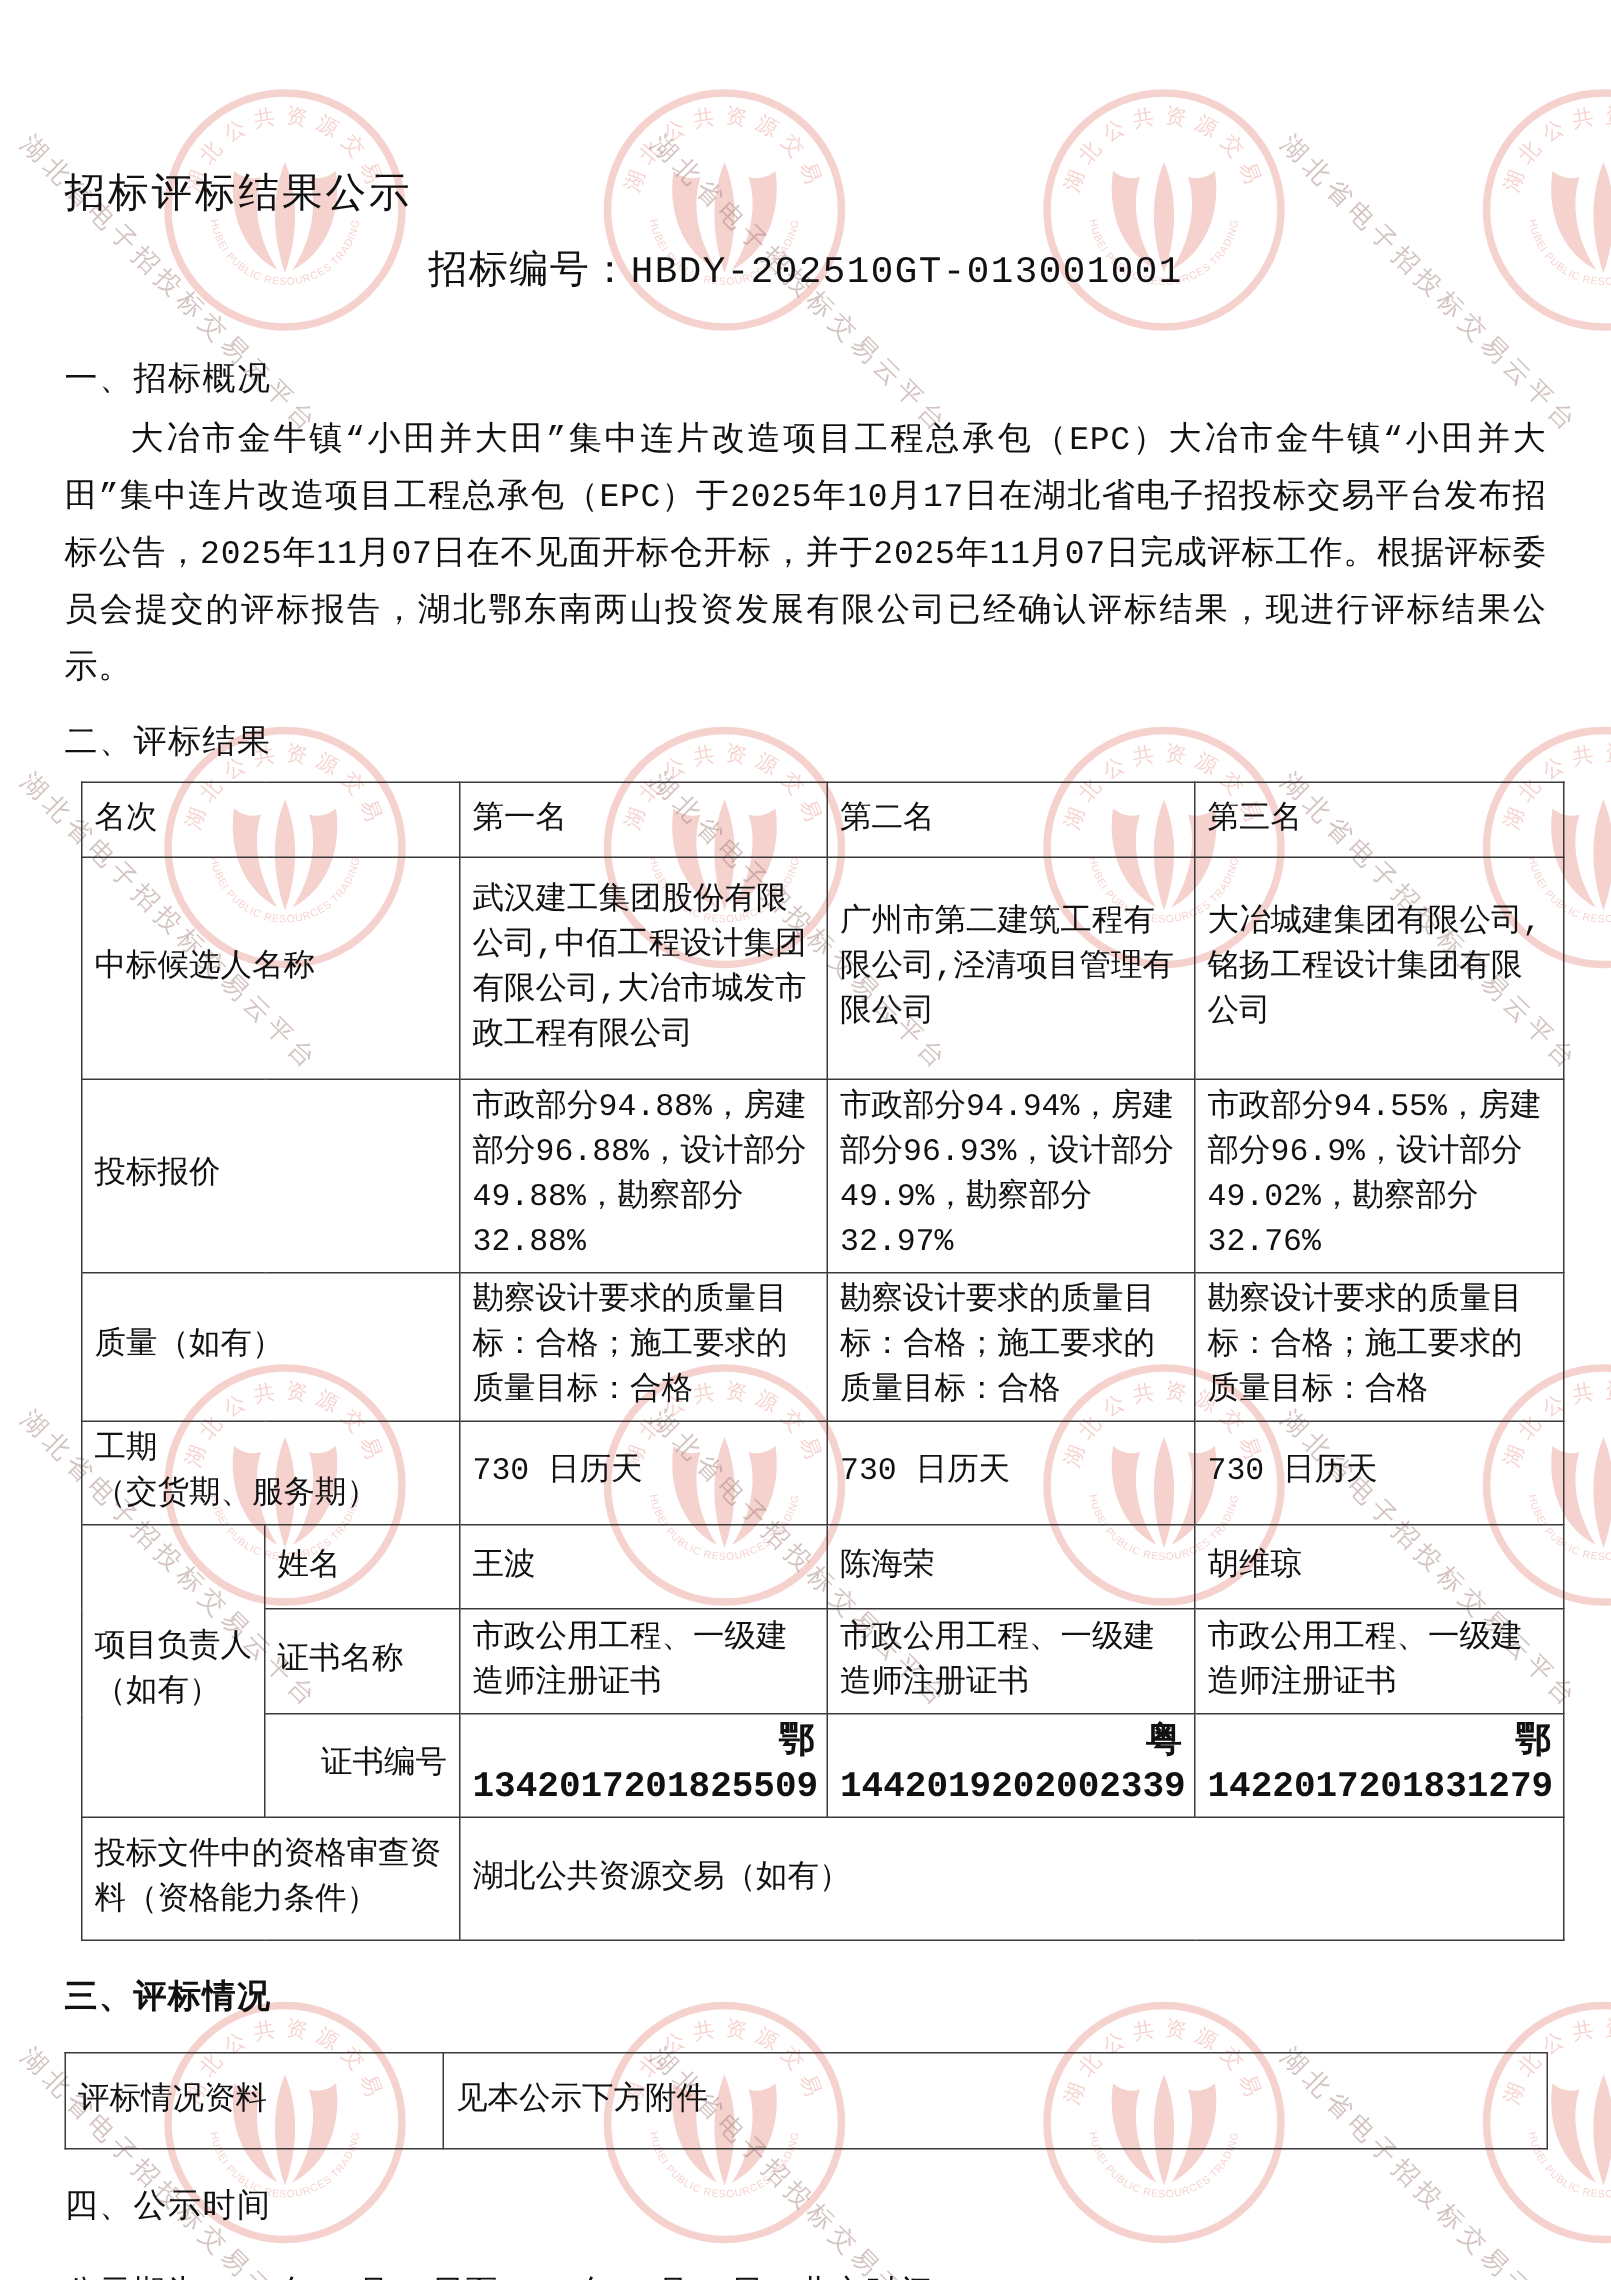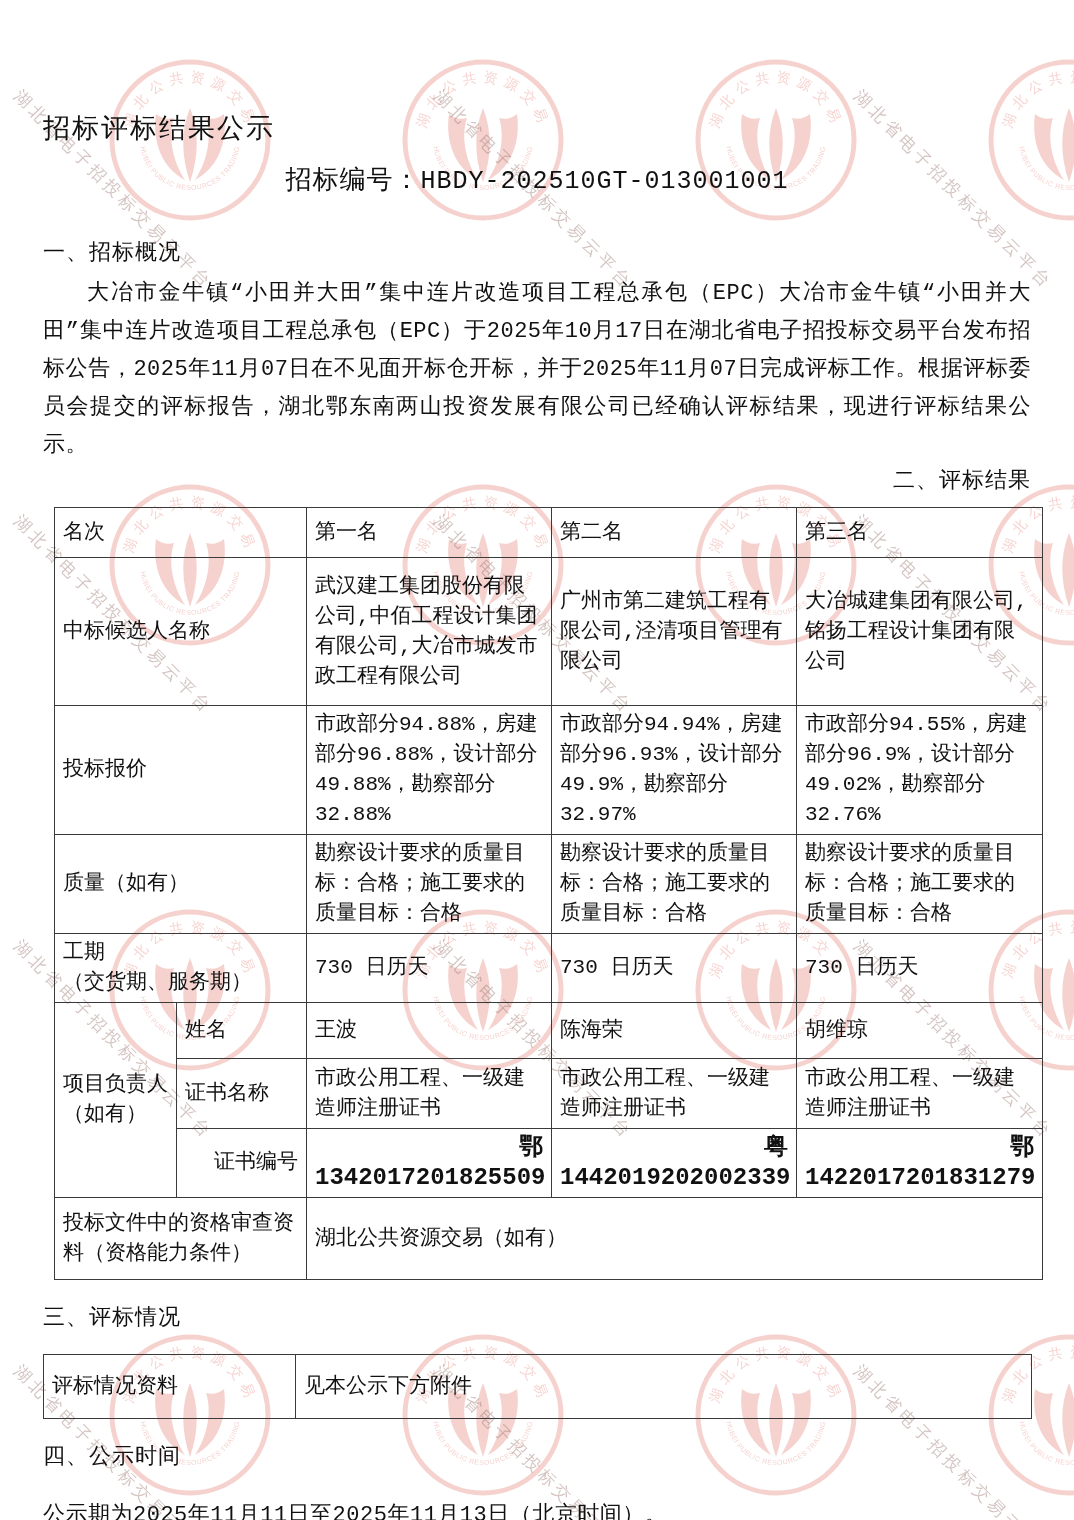--- a/index.html
+++ b/index.html
@@ -25,22 +25,22 @@
   .wm-diag{position:absolute;white-space:nowrap;color:var(--diag-color);
            font-size:17px;letter-spacing:4px;transform:rotate(45deg);
            transform-origin:left top;font-family:"Liberation Serif",serif;}
   
   .content{position:relative;z-index:1;padding:0 43px;}
   .doc-title{margin-top:110px;text-align:left;font-size:27px;font-weight:400;
              letter-spacing:2px;}
   .bid-line{margin-top:16px;text-align:center;font-size:26px;letter-spacing:1px;}
   .bid-line .code{font-size:25px;}
   h2.sec{margin-top:40px;font-size:22px;font-weight:400;letter-spacing:1px;}
-  h2.sec.s2{margin-top:0;text-align:right;}
-  h2.sec.s3{margin-top:22px;}
+  h2.sec.s2{margin-top:14px;}
+  h2.sec.s3{margin-top:22px;font-weight:bold;}
   h2.sec.s4{margin-top:22px;}
   .para{margin-top:8px;font-size:22px;line-height:38px;text-align:justify;
         letter-spacing:.5px;}
   .para.indent{text-indent:2em;}
   .para.last{margin-top:26px;text-align:left;}
   table{border-collapse:collapse;table-layout:fixed;width:988px;}
   .result-table{margin-top:12px;margin-left:11px;}
   .eval-table{margin-top:22px;}
   td{border:1px solid #3a3a3a;vertical-align:middle;padding:4px 8px;
      font-size:21px;line-height:30px;white-space:pre-line;overflow:hidden;}

